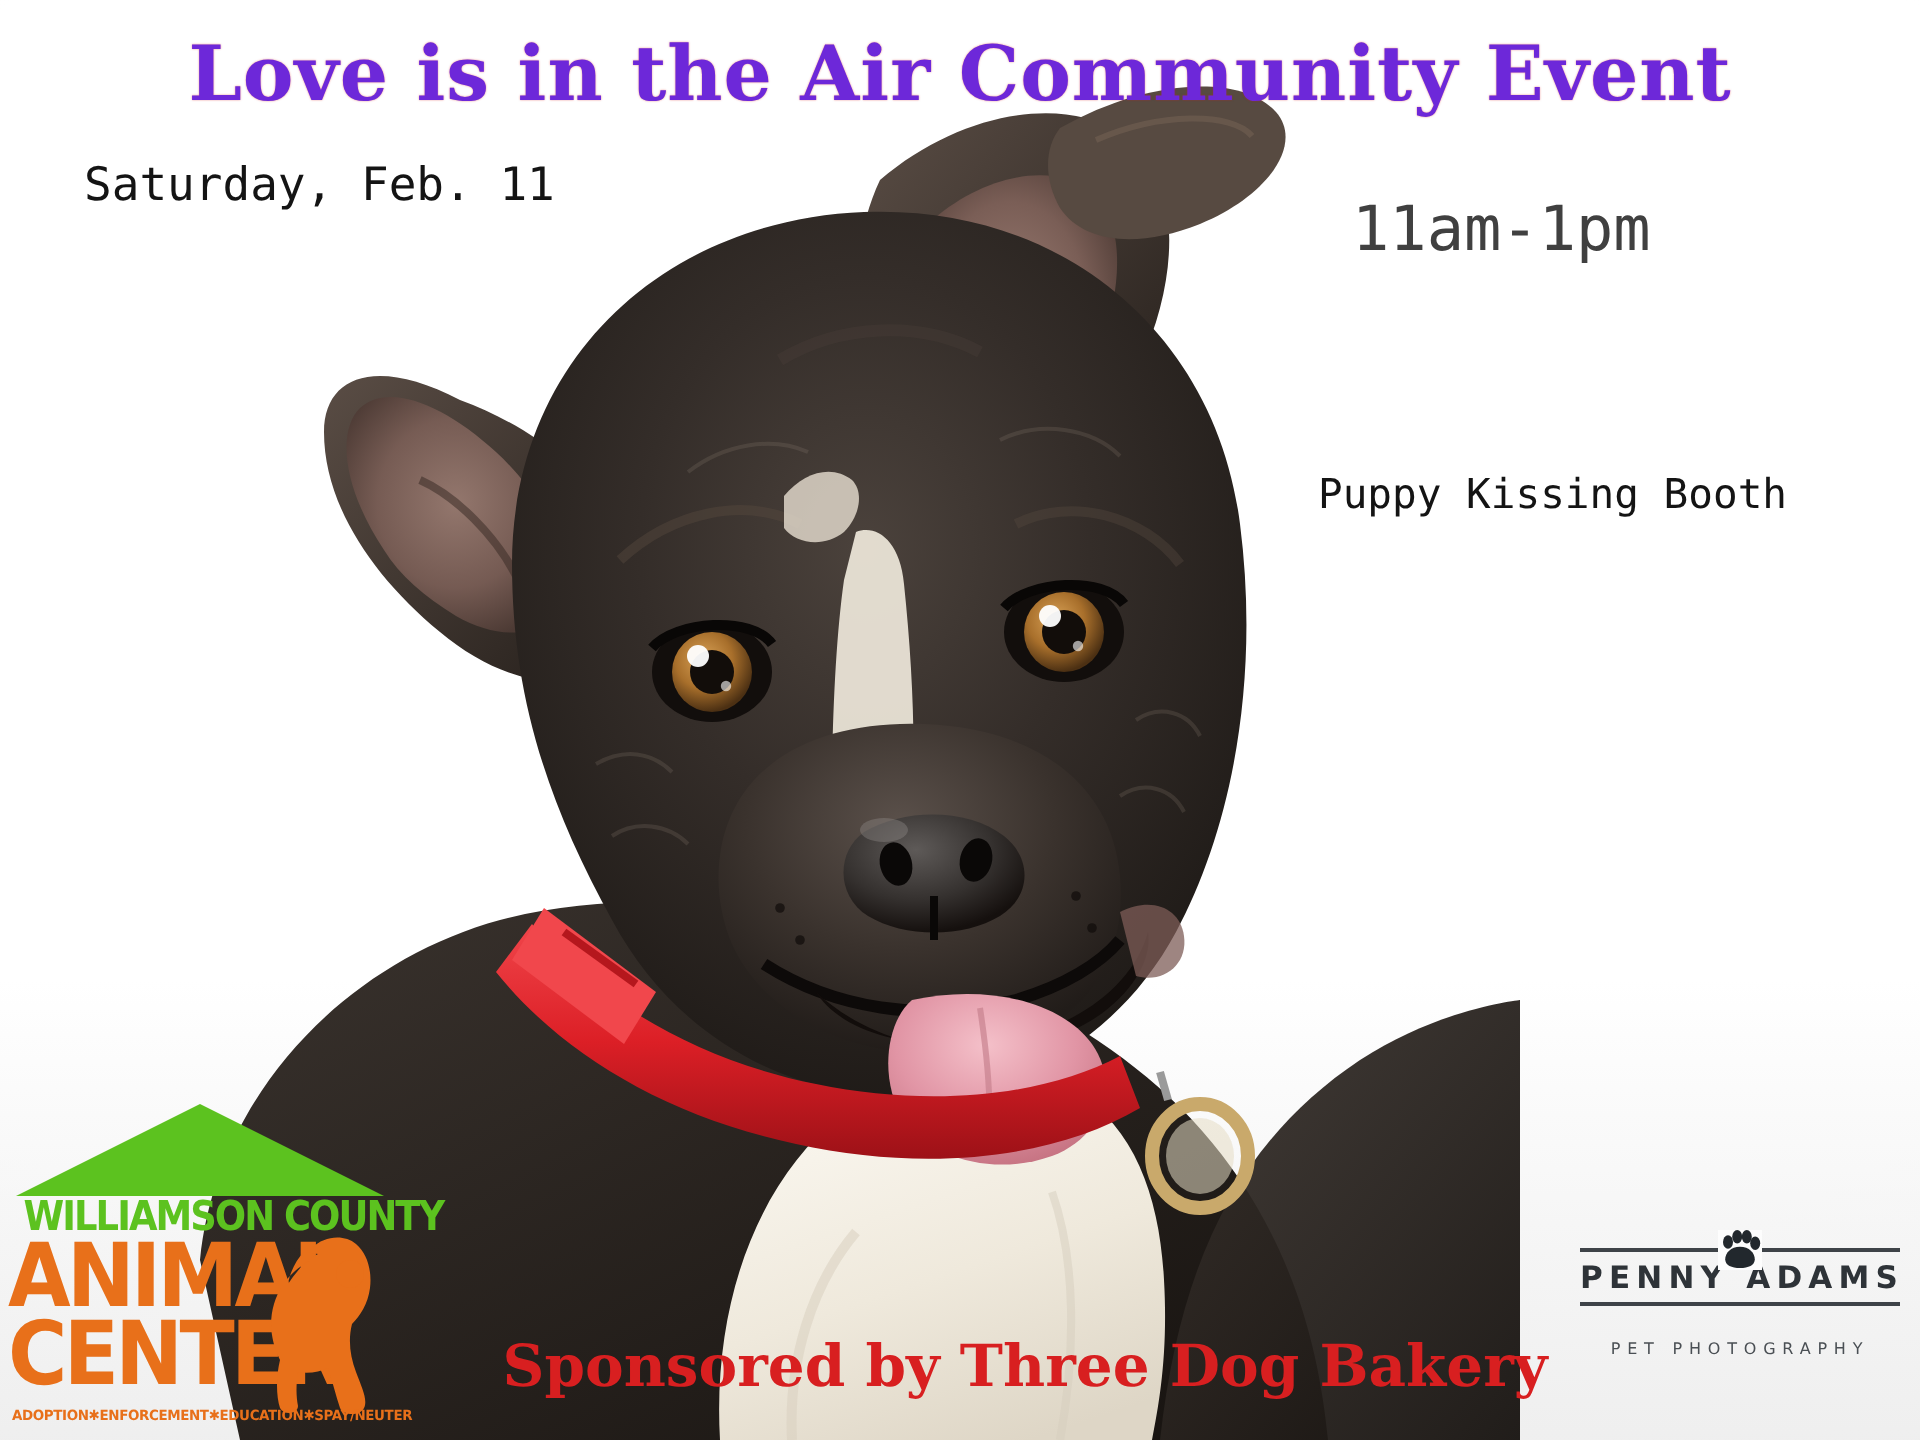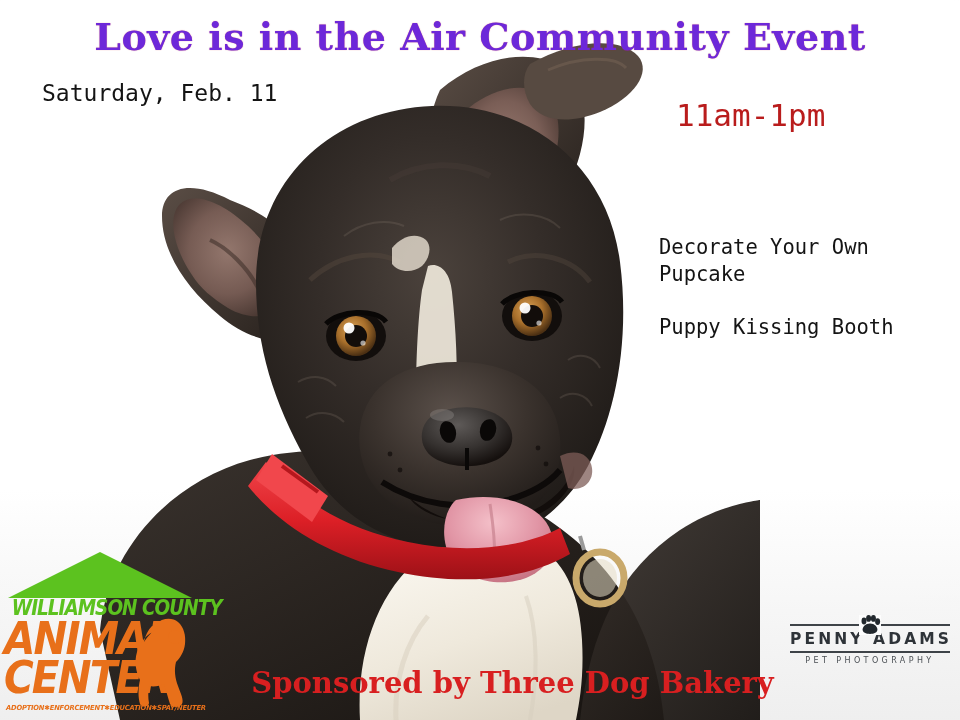--- a/index.html
+++ b/index.html
@@ -35,21 +35,21 @@
   }
 
   .date-line{
     position:absolute;left:42px;top:80px;z-index:40;
     font-family:"DejaVu Sans Mono", monospace;
     font-size:23px;color:#141414;white-space:nowrap;
   }
   .time-line{
     position:absolute;left:676px;top:97px;z-index:40;
     font-family:"DejaVu Sans Mono", monospace;
-    font-size:31px;color:#b91c1c;white-space:nowrap;
+    font-size:31px;color:#404040;white-space:nowrap;
   }
 
   
   .activities{
     position:absolute;left:659px;top:234px;width:292px;z-index:40;
     font-family:"DejaVu Sans Mono", monospace;
     font-size:20.5px;line-height:1.32;color:#141414;
   }
   .activities .item{margin-bottom:26px;}
   .activities .item:last-child{margin-bottom:0;}
@@ -57,21 +57,21 @@
   
   .sponsor{
     position:absolute;left:17px;right:0;top:666px;text-align:center;z-index:45;
     font-family:"DejaVu Serif", serif;
     font-weight:700;font-size:29px;color:#d81f20;white-space:nowrap;
     padding-left:0;
     margin-left:48px;
   }
 
   
-  #wcac{position:absolute;left:2px;top:552px;width:196px;height:162px;z-index:50;font-style:italic;}
+  #wcac{position:absolute;left:2px;top:552px;width:196px;height:162px;z-index:50;}
   #wcac .roof{
     position:absolute;left:6px;top:0;width:184px;height:46px;
     background:#5cc21f;
     clip-path:polygon(50% 0%,100% 100%,0% 100%);
   }
   #wcac .county{
     position:absolute;left:0;top:44px;width:196px;text-align:center;
     font-family:"DejaVu Sans", sans-serif;font-weight:700;
     font-size:20.5px;letter-spacing:-1.1px;color:#5cc21f;
     transform:scaleX(.9);transform-origin:center;white-space:nowrap;
@@ -104,21 +104,21 @@
   #penny .paw svg{width:100%;height:100%;}
   #penny .name{
     font-family:"DejaVu Sans", sans-serif;font-weight:700;
     font-size:15.5px;letter-spacing:3.1px;color:#2e3338;
     margin-top:16px;white-space:nowrap;
   }
   #penny .rule-bot{margin-top:3px;}
   #penny .sub{
     font-family:"DejaVu Sans", sans-serif;
     font-size:8px;letter-spacing:3.4px;color:#4a4f54;
-    margin-top:3px;white-space:nowrap;
+    margin-top:17px;white-space:nowrap;
   }
 </style>
 </head>
 <body>
 
 <div id="poster">
 
   <div class="bg-vignette"></div>
   <div class="bg-floor"></div>
 
@@ -279,21 +279,20 @@
     </svg>
   </div>
 
   <div class="headline">Love is in the Air Community Event</div>
 
   <div class="date-line">Saturday, Feb. 11</div>
 
   <div class="time-line">11am-1pm</div>
 
   <div class="activities">
-    <div class="item">Decorate Your Own Pupcake</div>
     <div class="item">Puppy Kissing Booth</div>
   </div>
 
   <div class="sponsor">Sponsored by Three Dog Bakery</div>
 
   <div id="wcac">
     <div class="roof"></div>
     <div class="county">WILLIAMSON COUNTY</div>
     <div class="word animal">ANIMAL</div>
     <div class="word center">CENTER</div>

